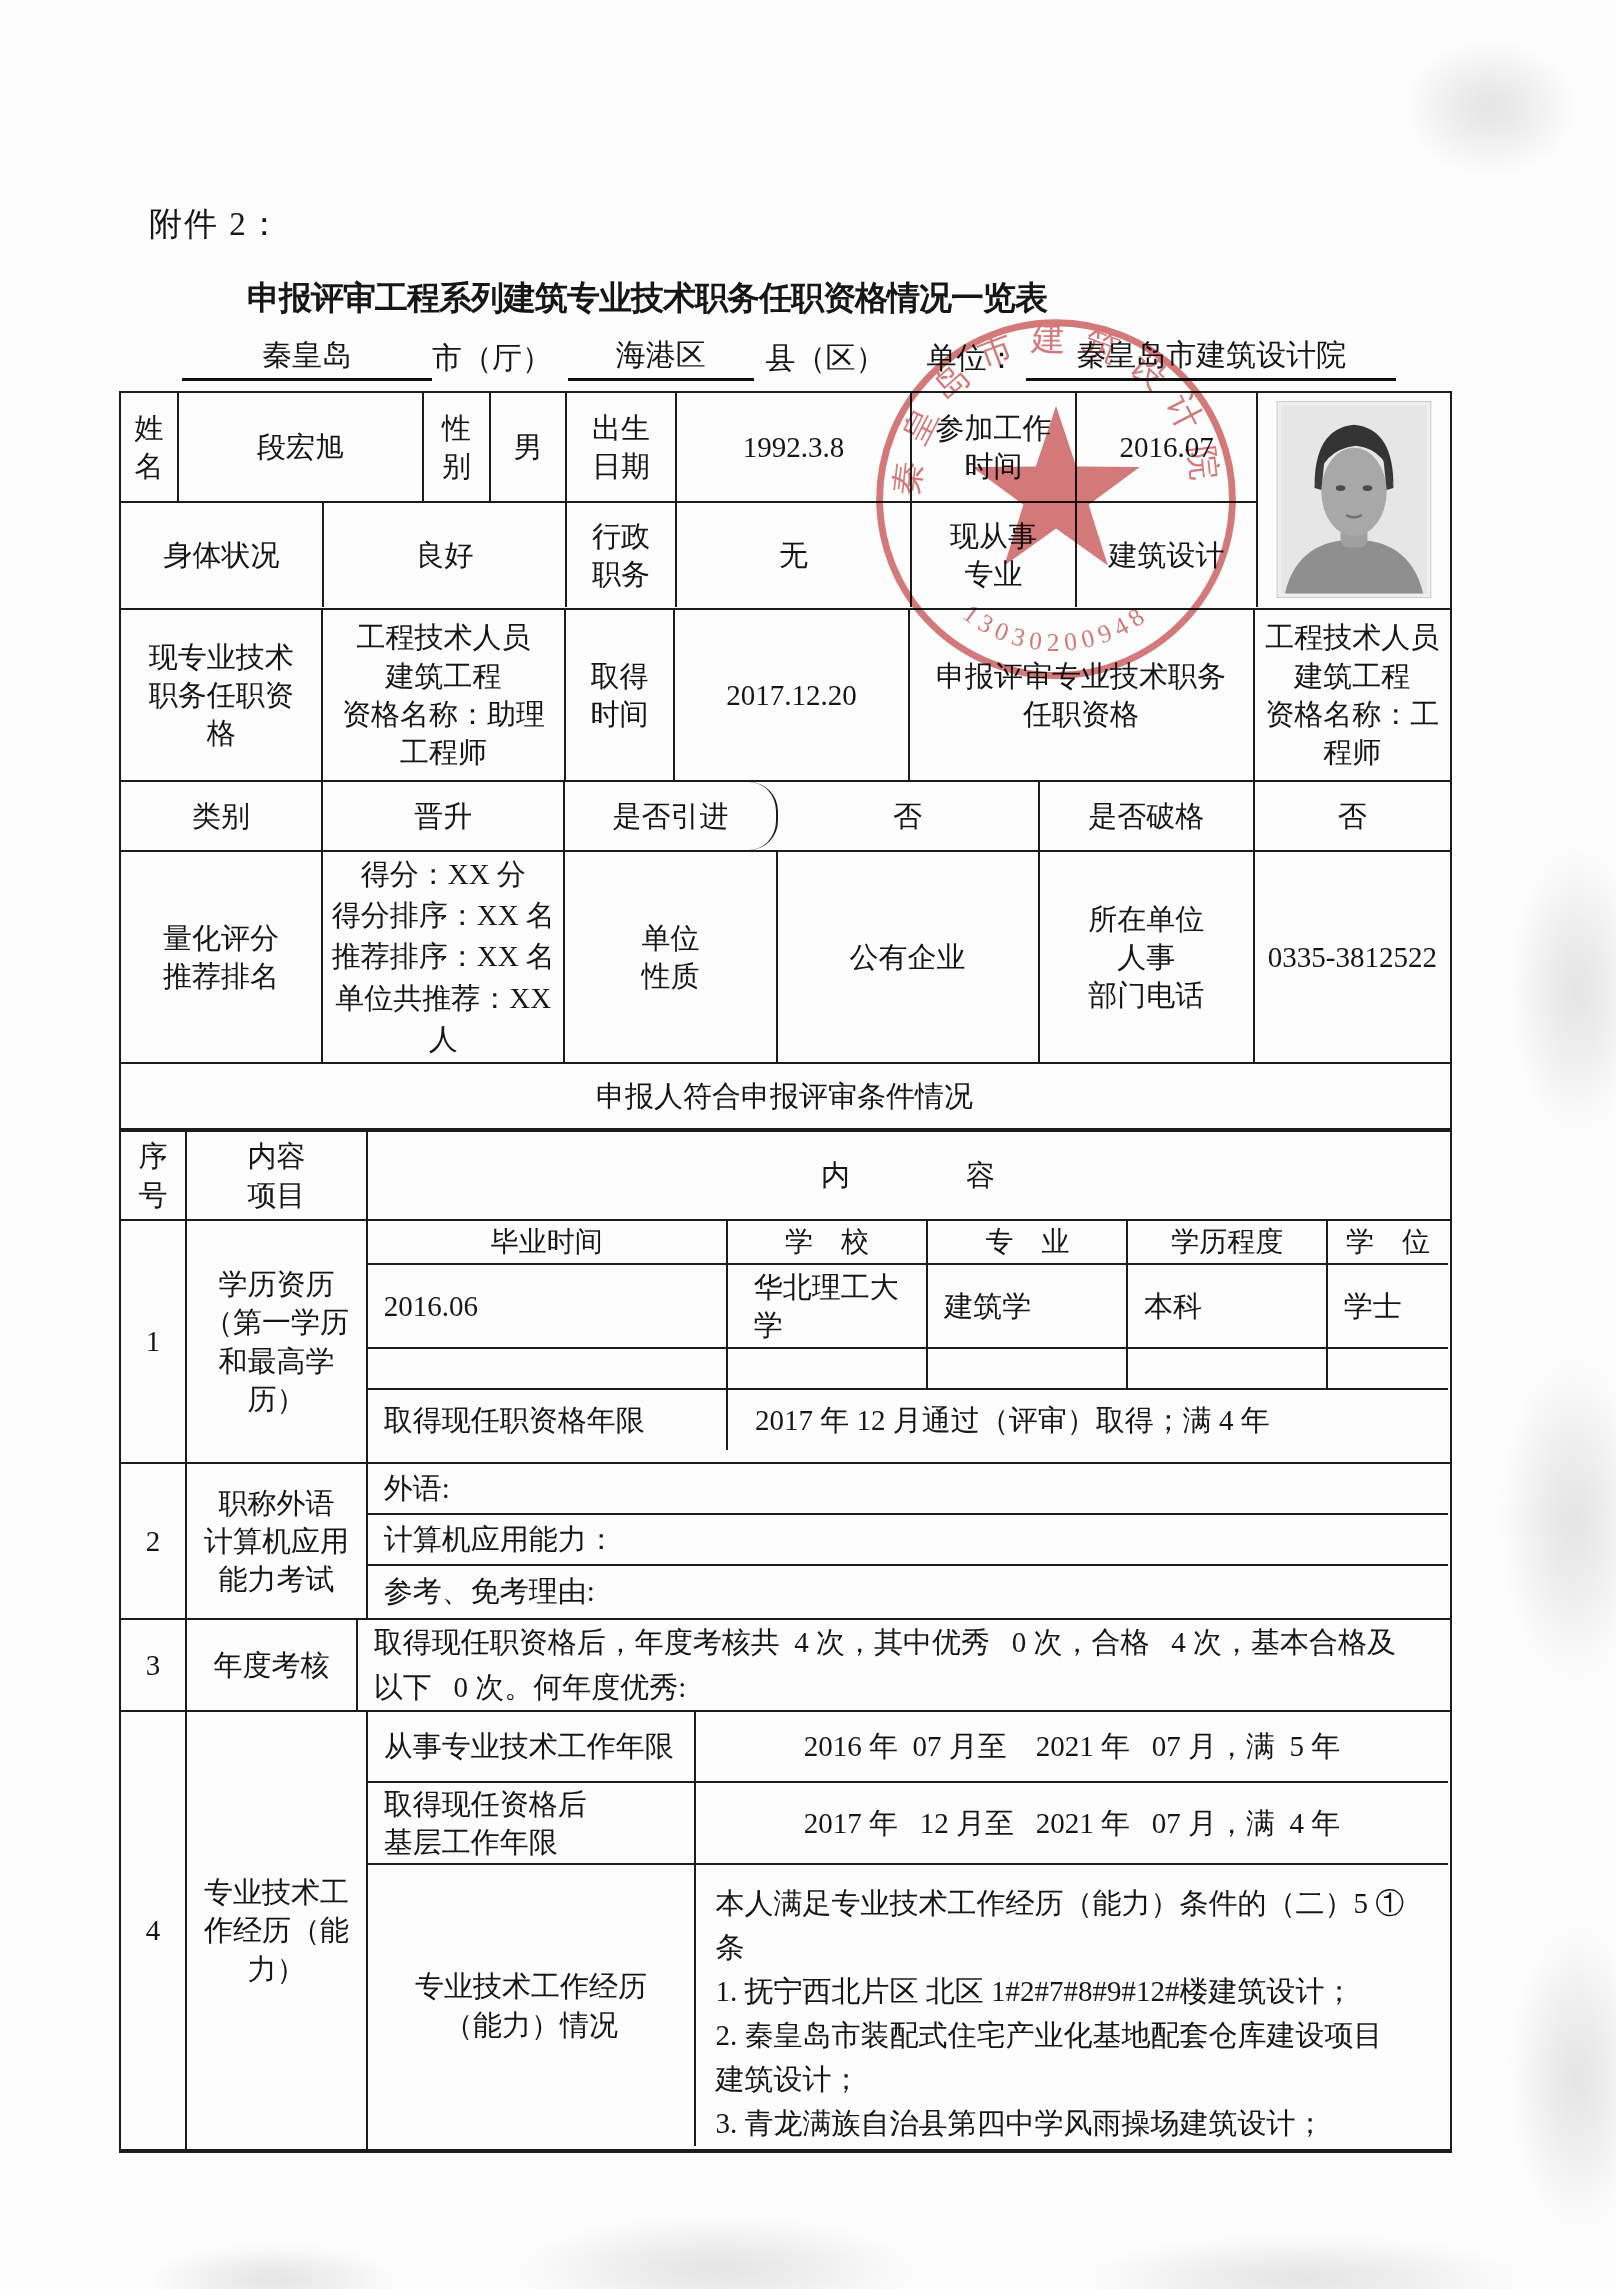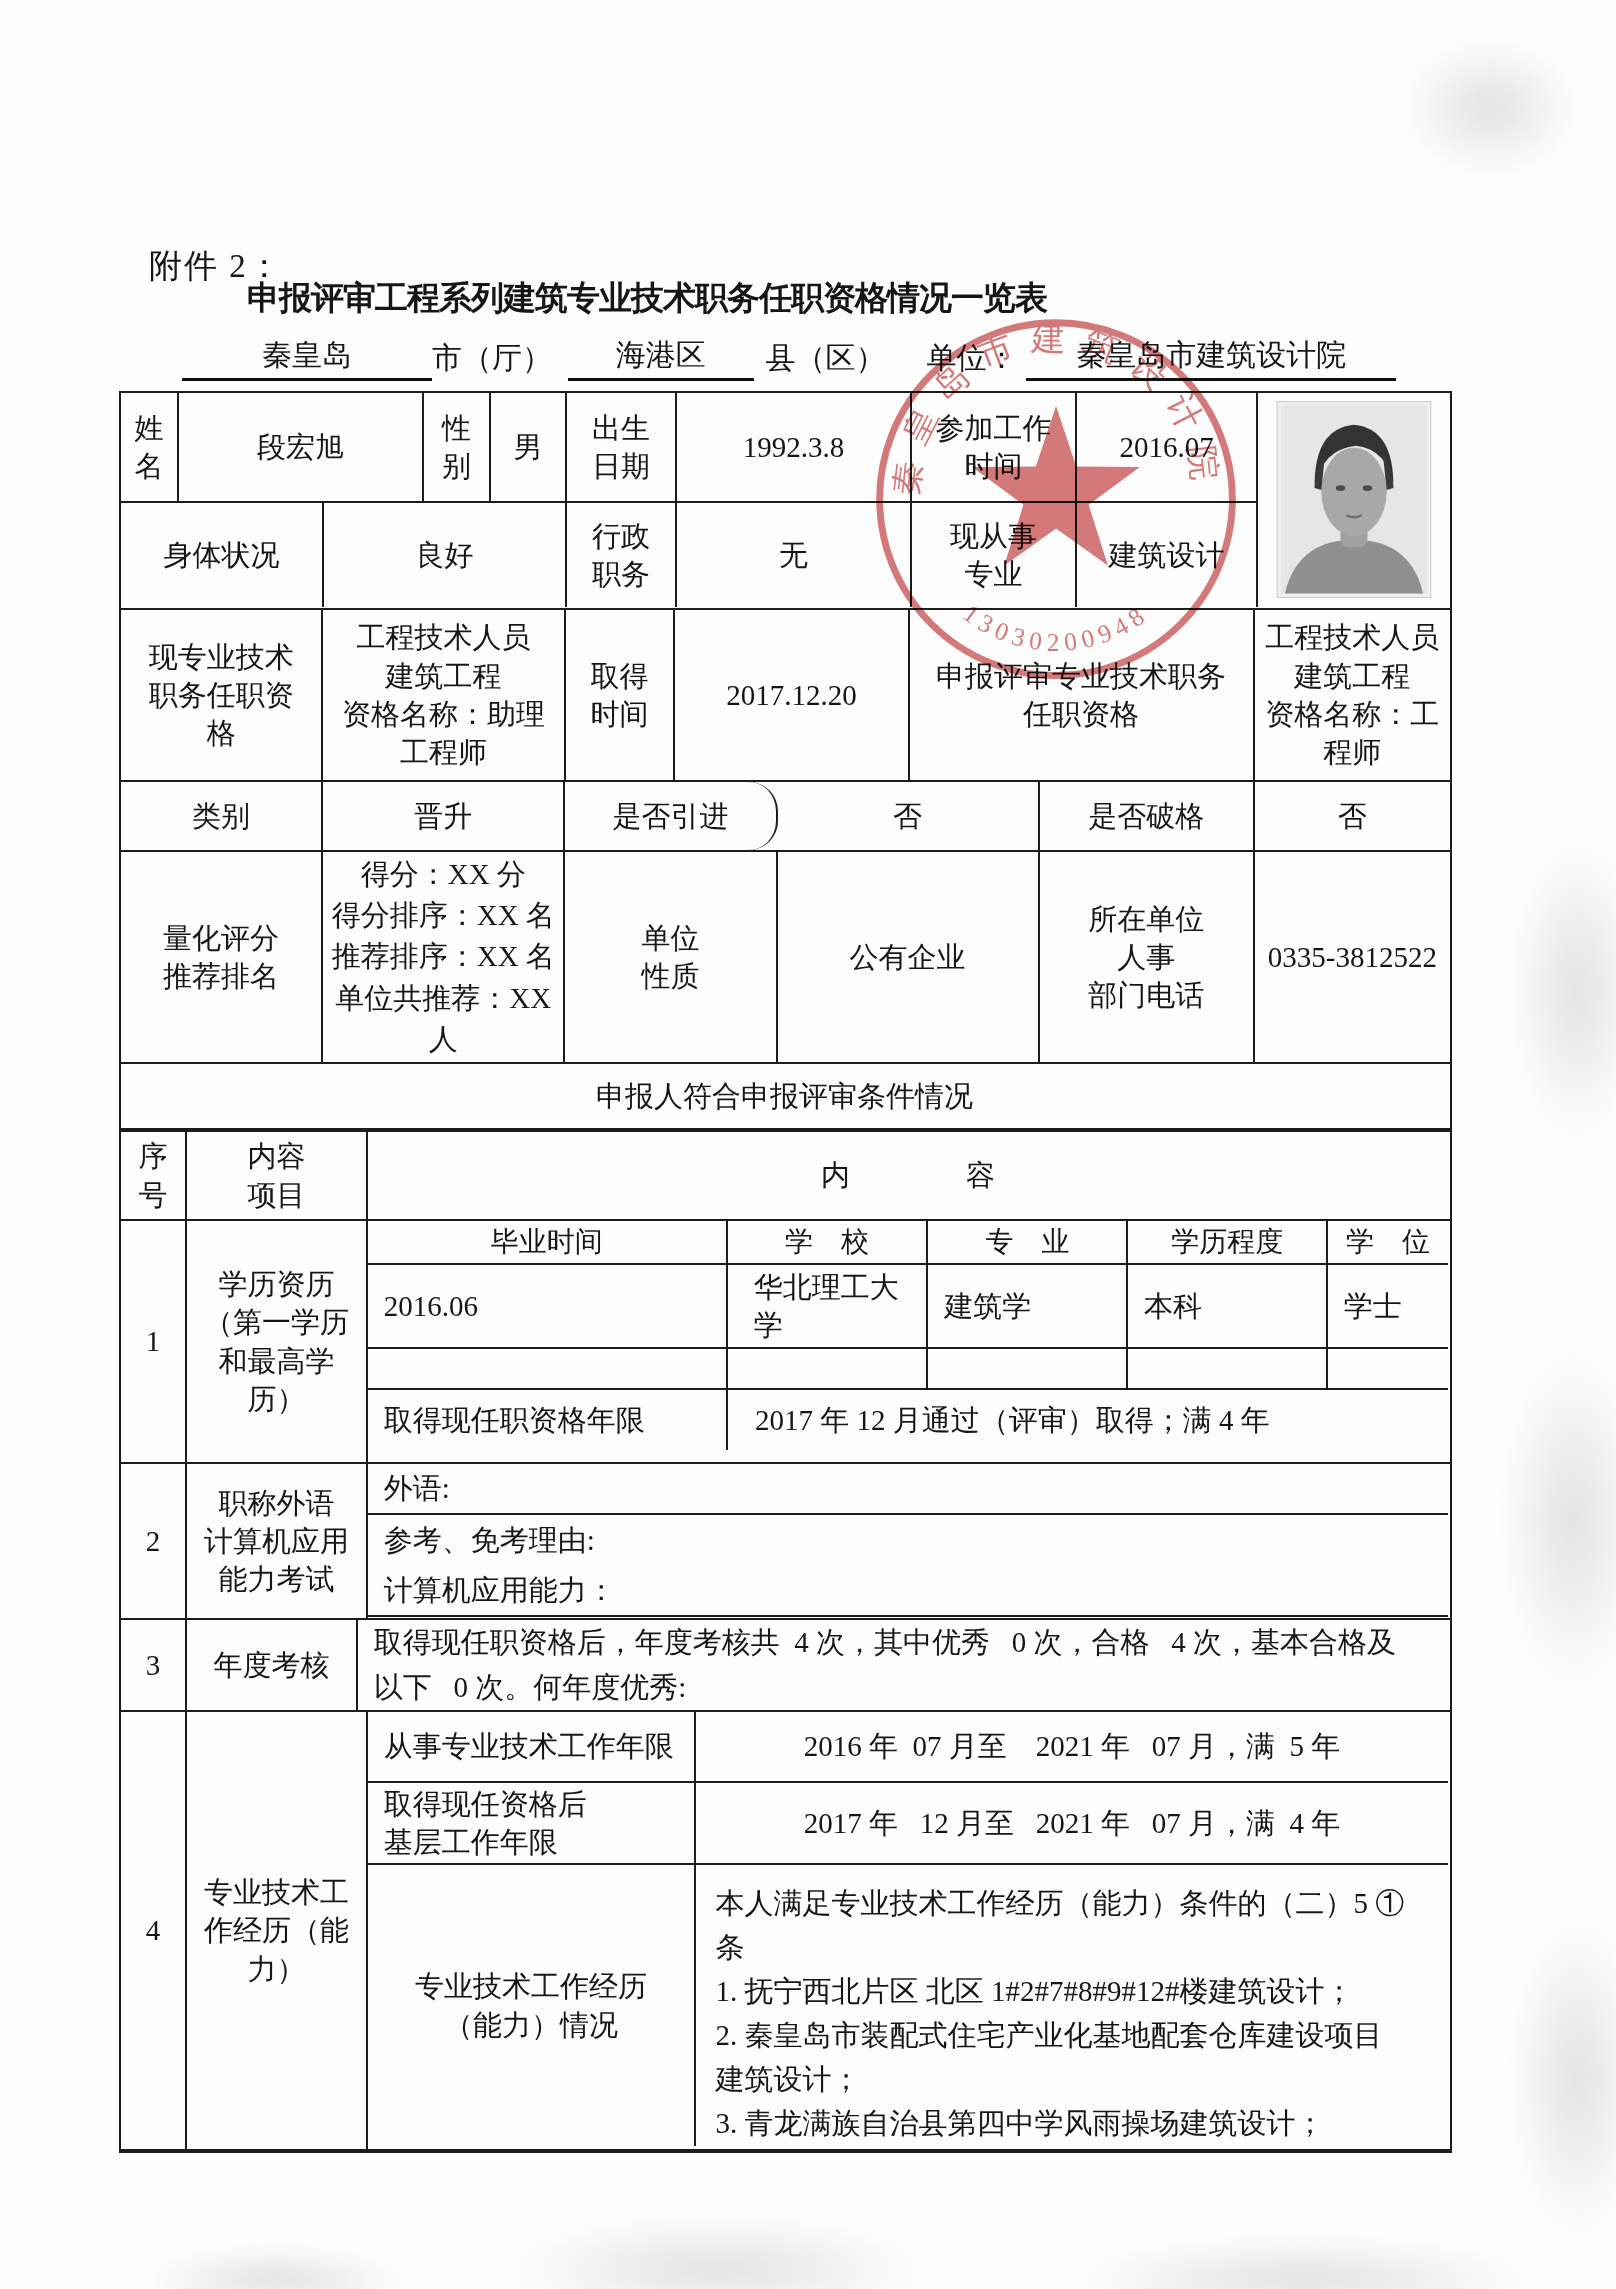--- a/index.html
+++ b/index.html
@@ -1,20 +1,20 @@
 <!DOCTYPE html>
 <html><head>
 <meta charset="utf-8">
 <style>
   html,body{margin:0;padding:0;background:#ffffff;}
   .page{
     position:relative;width:1616px;height:2290px;background:#fdfdfd;overflow:hidden;
     font-family:"Liberation Serif","DejaVu Serif",serif;color:#161616;
   }
-  .attachment{position:absolute;left:149px;top:202px;font-size:33px;letter-spacing:2px;margin-top:42px;}
+  .attachment{position:absolute;left:149px;top:202px;font-size:33px;letter-spacing:2px;}
   .title{position:absolute;left:108px;top:276px;width:1078px;text-align:center;
          font-size:33px;font-weight:bold;letter-spacing:-1px;}
   .subtitle{position:absolute;left:182px;top:335px;display:flex;align-items:flex-end;
             font-size:30px;white-space:nowrap;}
   .u{border-bottom:3.9px solid #111;padding-bottom:2px;text-align:center;display:inline-block;}
   .uw1{width:250px;}
   .uw2{width:186px;margin-left:15.7px;}
   .uw3{width:370px;margin-left:9.8px;}
   .st{padding-bottom:2px;}
   .ml12{margin-left:11.8px;} .ml42{margin-left:41px;}
@@ -210,25 +210,25 @@
 
     <div class="row" style="height:156px;">
       <div class="cell" style="width:66px;">2</div>
       <div class="cell" style="width:181px;">职称外语
 计算机应用
 能力考试</div>
       <div class="col" style="width:1080px;">
         <div class="row" style="height:51px;">
           <div class="cell no-r al" style="width:1080px;">外语:</div>
         </div>
+        <div class="row" style="height:51px;">
+          <div class="cell no-r al" style="width:1080px;">计算机应用能力：</div>
+        </div>
         <div class="row no-b" style="height:51px;">
           <div class="cell no-r al" style="width:1080px;">参考、免考理由:</div>
-        </div>
-        <div class="row" style="height:51px;">
-          <div class="cell no-r al" style="width:1080px;">计算机应用能力：</div>
         </div>
       </div>
     </div>
 
     <div class="row" style="height:92px;">
       <div class="cell" style="width:66px;">3</div>
       <div class="cell" style="width:171px;">年度考核</div>
       <div class="cell no-r al lh15" style="width:1080px;">取得现任职资格后，年度考核共  4 次，其中优秀   0 次，合格   4 次，基本合格及
 以下   0 次。何年度优秀:</div>
     </div>

